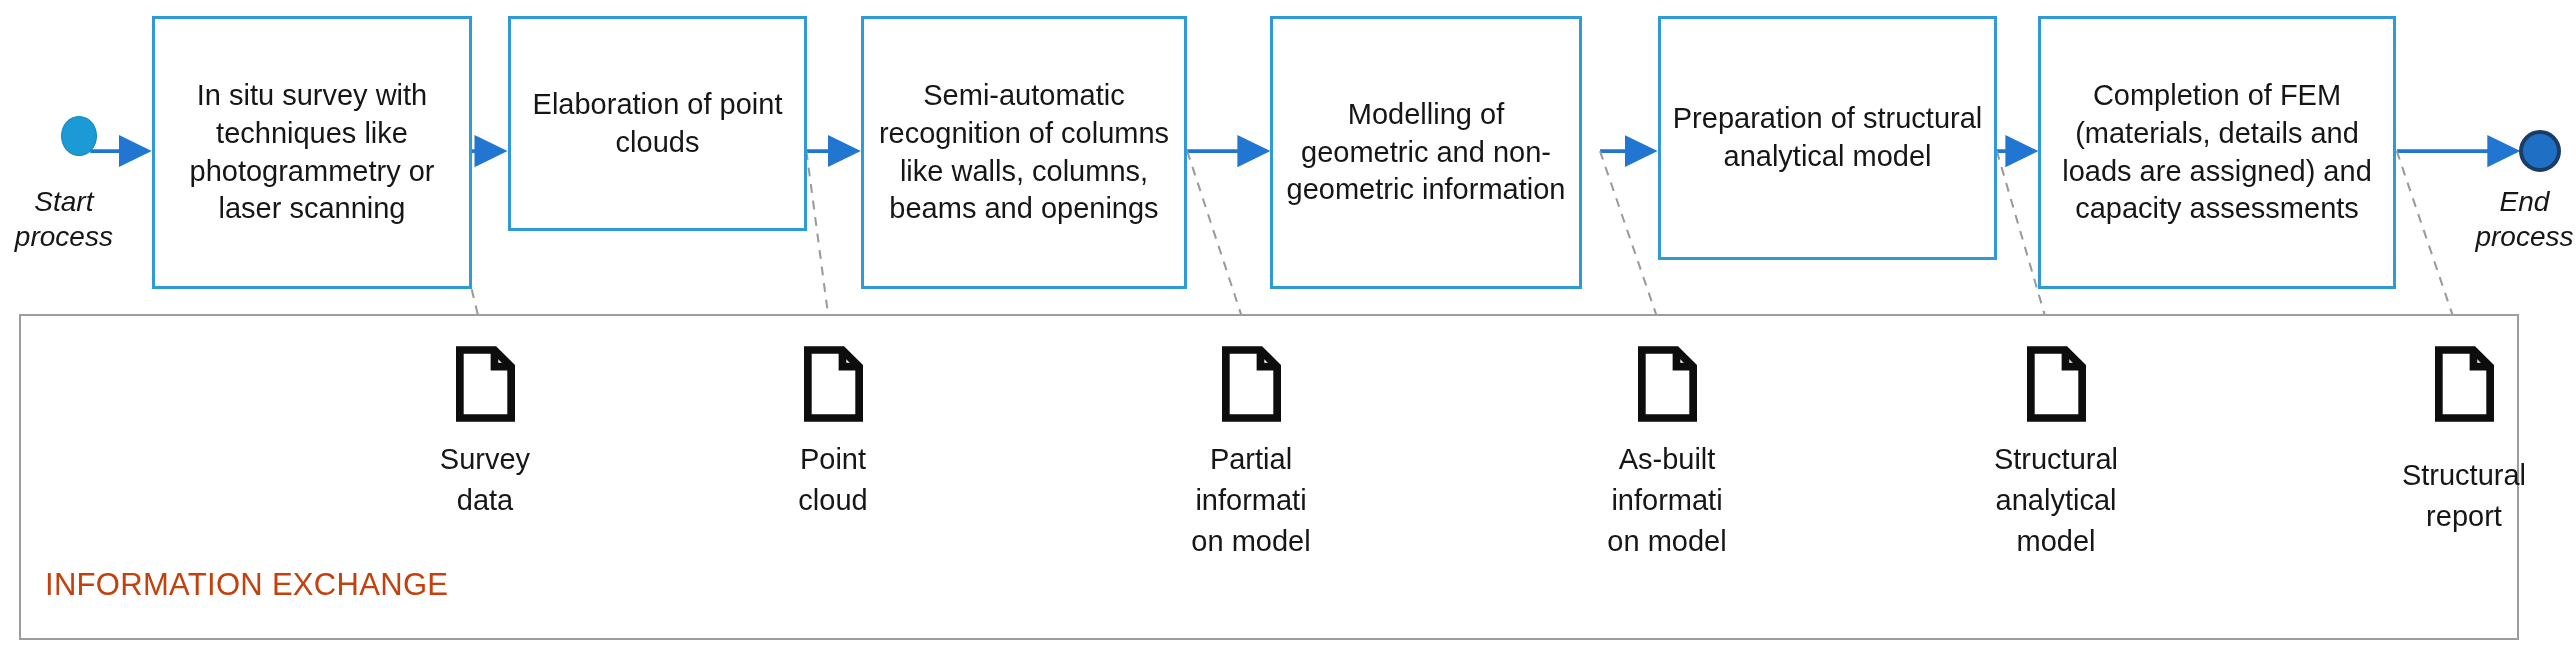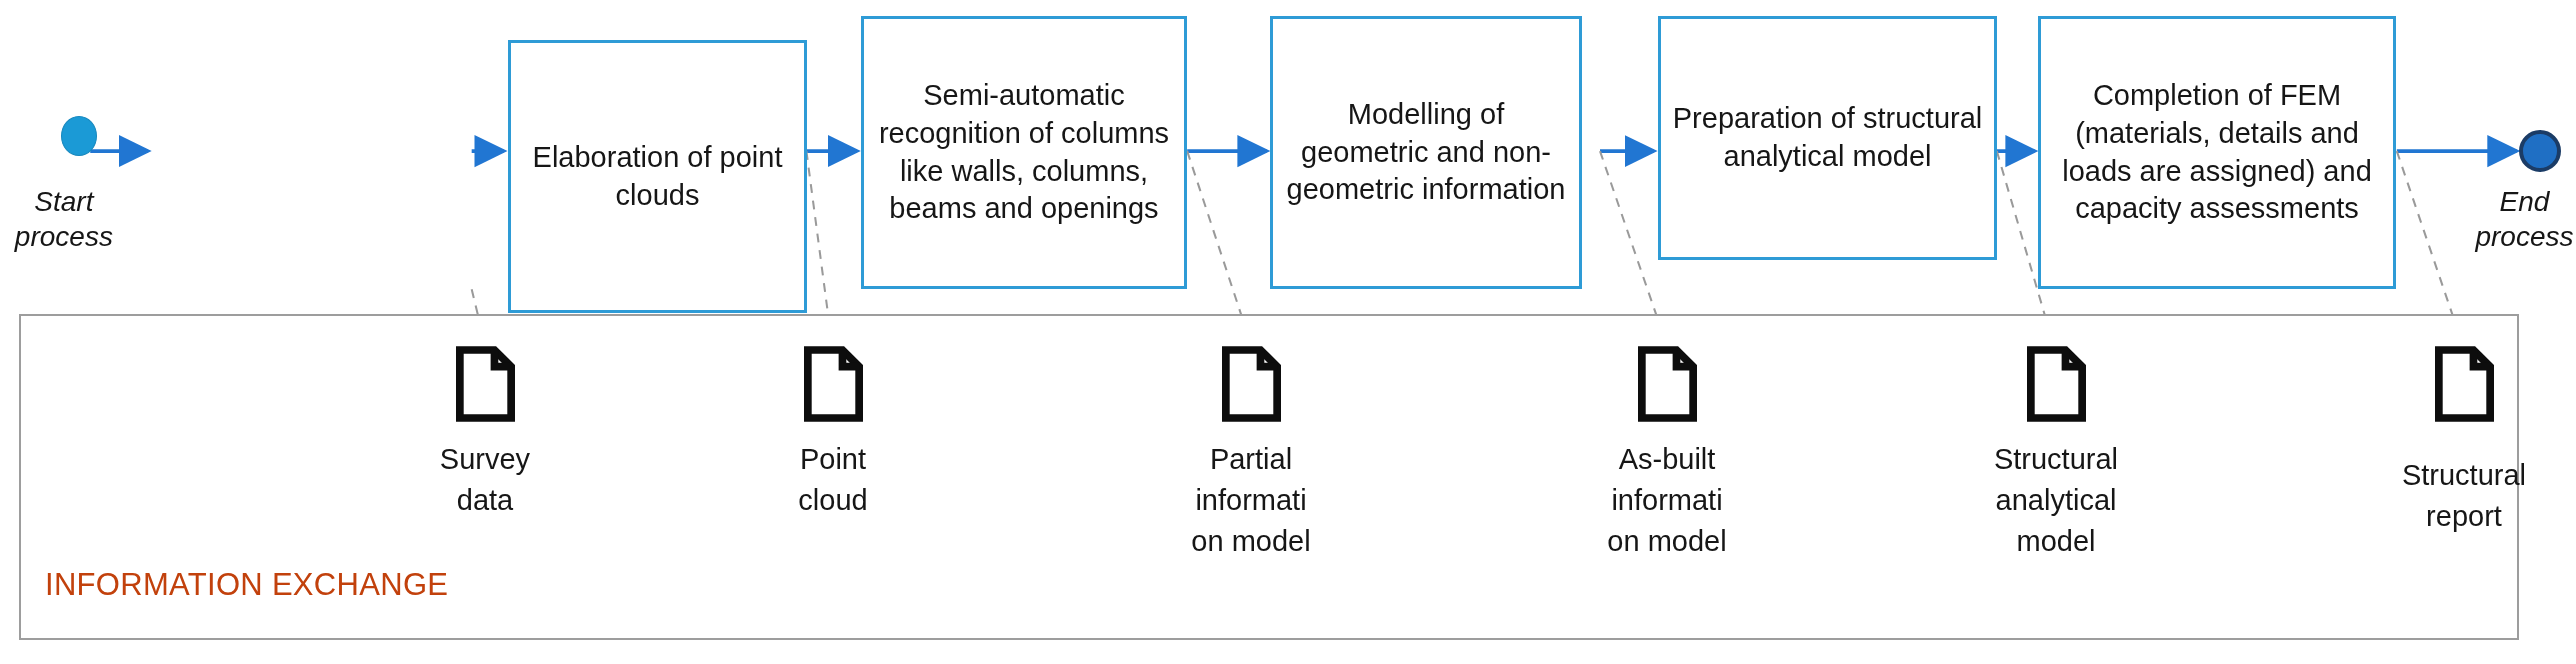--- a/index.html
+++ b/index.html
@@ -92,22 +92,25 @@
       <path d="M2500,236 L2601,530"></path>
       <path d="M3120,236 L3206,530"></path>
       <path d="M3745,236 L3845,530"></path>
     </g>
   </svg>
 
   <div class="marker marker-start" style="left:61px;top:116px;width:36px;height:40px;"></div>
   <div class="marker-label" style="left:6.4px;top:184px;width:115px;white-space:pre-line;">Start
 process</div>
 
+  <div class="pbox" style="left:152px;top:16px;width:320px;height:273px;">
+    <span>In situ survey with techniques like photogrammetry or laser scanning</span>
+  </div>
 
-  <div class="pbox" style="left:508px;top:16px;width:299px;height:273px;margin-top:24px;">
+  <div class="pbox" style="left:508px;top:16px;width:299px;height:215px;">
     <span>Elaboration of point clouds</span>
   </div>
 
   <div class="pbox" style="left:861px;top:16px;width:326px;height:273px;">
     <span>Semi-automatic recognition of columns like walls, columns, beams and openings</span>
   </div>
 
   <div class="pbox" style="left:1270px;top:16px;width:312px;height:273px;">
     <span>Modelling of geometric and non-geometric information</span>
   </div>

